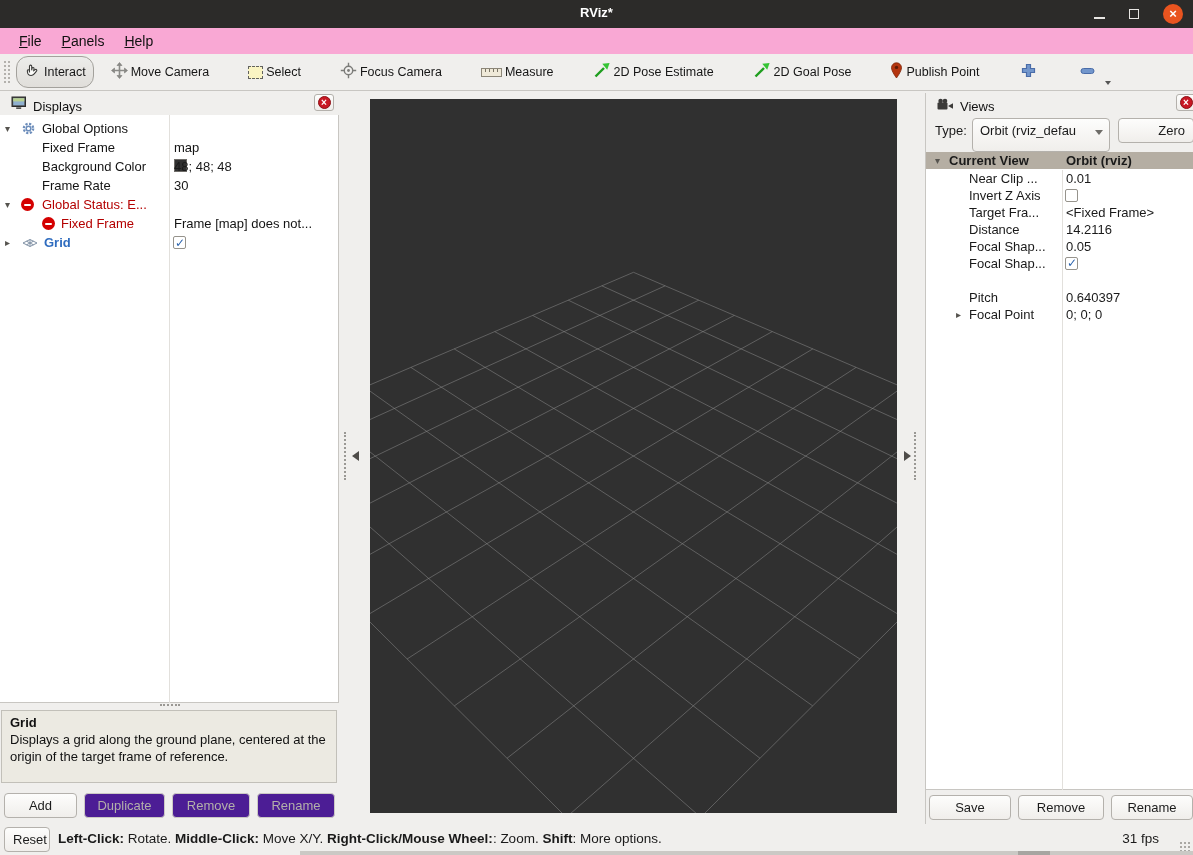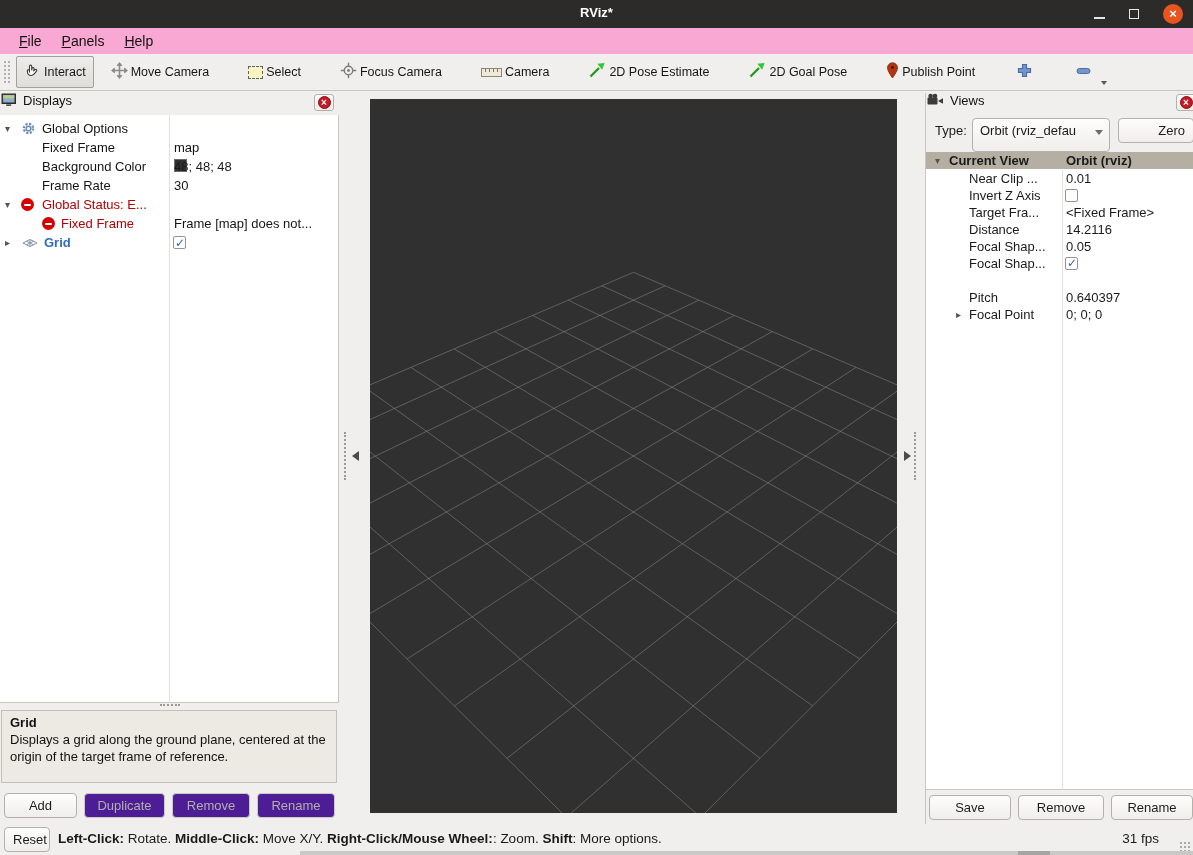--- a/index.html
+++ b/index.html
@@ -26,21 +26,21 @@
     display:flex; align-items:center; padding-left:9px; gap:0; }
   .menu-item { padding:3px 10px; font-size:14px; color:#111; }
 
   
   #toolbar { left:0; top:54px; width:1193px; height:37px; background:#f0efed;
     border-bottom:1px solid #c8c6c2; display:flex; align-items:center; padding-left:3px; }
   .tb-handle { width:7px; height:26px; margin-right:6px;
     background-image:radial-gradient(#b3b1ad 1px, transparent 1.1px);
     background-size:4px 4px; background-position:0 1px; }
   .tool { display:flex; align-items:center; gap:3px; padding:5px 7px; margin-right:23px;
-    border:1px solid transparent; border-radius:2px; font-size:12.5px; color:#161616; white-space:nowrap; }
+    border:1px solid transparent; border-radius:12px; font-size:12.5px; color:#161616; white-space:nowrap; }
   .tool.pressed { background:linear-gradient(#ececea,#e0deda); border-color:#a3a19c; margin-right:9px; }
   .tool-iconbtn { padding:5px 9px; margin-right:22px; position:relative; }
   .caret-down { position:absolute; right:-6px; bottom:-1px; width:0; height:0;
     border-left:3.5px solid transparent; border-right:3.5px solid transparent; border-top:4.5px solid #555; }
   .selicon { width:15px; height:13px; background:#faf4c3; border:1px dashed #62625f; display:inline-block; }
   .rulicon { width:21px; height:9px; display:inline-block; background-color:#efe9d8; border:1px solid #8c8678;
     background-image:repeating-linear-gradient(90deg, transparent 0 3px, rgba(100,95,80,.85) 3px 4px);
     background-size:100% 45%; background-repeat:no-repeat; background-position:top; }
 
   
@@ -50,21 +50,21 @@
   .pclose { width:20px; height:17px; border:1px solid #b4b1ac; border-radius:3px;
     background:linear-gradient(#fdfdfc,#f0eeeb); display:inline-flex; align-items:center; justify-content:center; }
   .pclose-c { width:13px; height:13px; border-radius:50%; background:#c81823; border:1px solid #8d0f15;
     color:#fff; font-size:10px; line-height:11px; text-align:center; font-weight:bold; }
   .cb { width:13px; height:13px; background:#fff; border:1px solid #96938c; border-radius:2px;
     display:inline-block; position:relative; }
   .cb .ck { position:absolute; left:1px; top:-3px; color:#2c64ad; font-size:12px; font-weight:bold; }
 
   
   #displays-panel { left:0; top:93px; width:339px; height:731px; }
-  .panel-header { position:absolute; left:0; top:0; right:0; height:21px; display:flex; align-items:flex-start; padding-left:1px; gap:6px; }
+  .panel-header { position:absolute; left:0; top:0; right:0; height:21px; display:flex; align-items:flex-end; padding-left:11px; gap:6px; }
   .panel-title { font-size:13px; color:#111; }
   #d-tree { position:absolute; left:0; top:22px; width:339px; height:588px; background:#fff;
     border-right:1px solid #c8c6c2; border-bottom:1px solid #c8c6c2; }
   .coldiv { position:absolute; width:1px; background:#e2e0dc; }
   .trow { position:absolute; left:0; right:1px; height:19px; line-height:19px; }
   .trow span { position:absolute; white-space:nowrap; }
   .exp { color:#56544f; font-size:10px; }
   .tlabel { color:#141414; }
   .red { color:#b40000; }
   .blue { color:#2f6cbf; font-weight:bold; }
@@ -169,21 +169,21 @@
             <circle cx="8.5" cy="8.5" r="4.2"></circle>
             <path d="M8.5 0.8 V4 M8.5 13 v3.2 M0.8 8.5 H4 M13 8.5 h3.2"></path>
           </g>
           <circle cx="8.5" cy="8.5" r="1.4" fill="#7c7c79"></circle>
         </svg></span>
     <span>Focus Camera</span>
   </div>
 
   <div class="tool">
     <span class="rulicon"></span>
-    <span>Camera</span>
+    <span>Measure</span>
   </div>
 
   <div class="tool">
     <span><svg width="18" height="17" viewBox="0 0 18 17">
           <path d="M2.5 14.5 L11 6" stroke="#1f9e1f" stroke-width="2.4"></path>
           <path d="M9.3 1.8 L16.6 0.9 L14.2 7.8 Z" fill="#35c435"></path>
         </svg></span>
     <span>2D Pose Estimate</span>
   </div>
 

